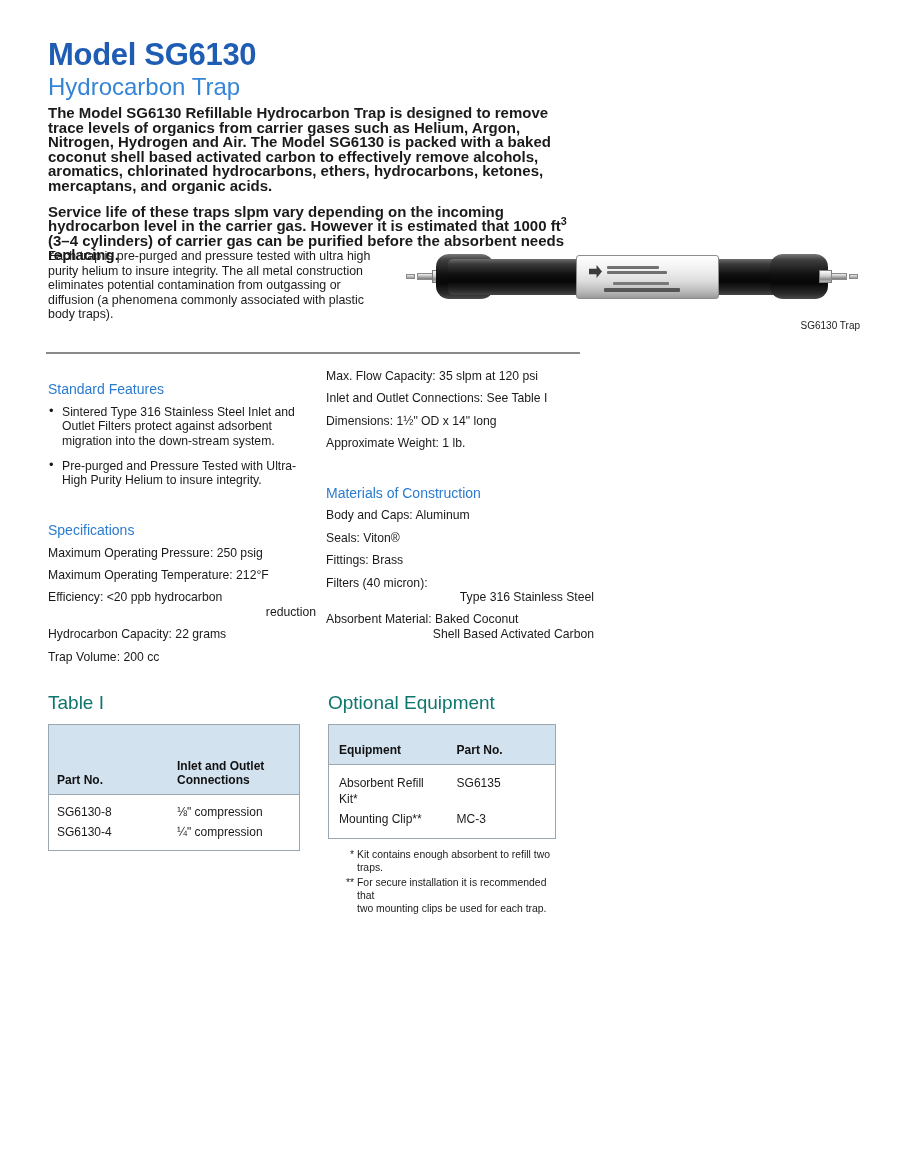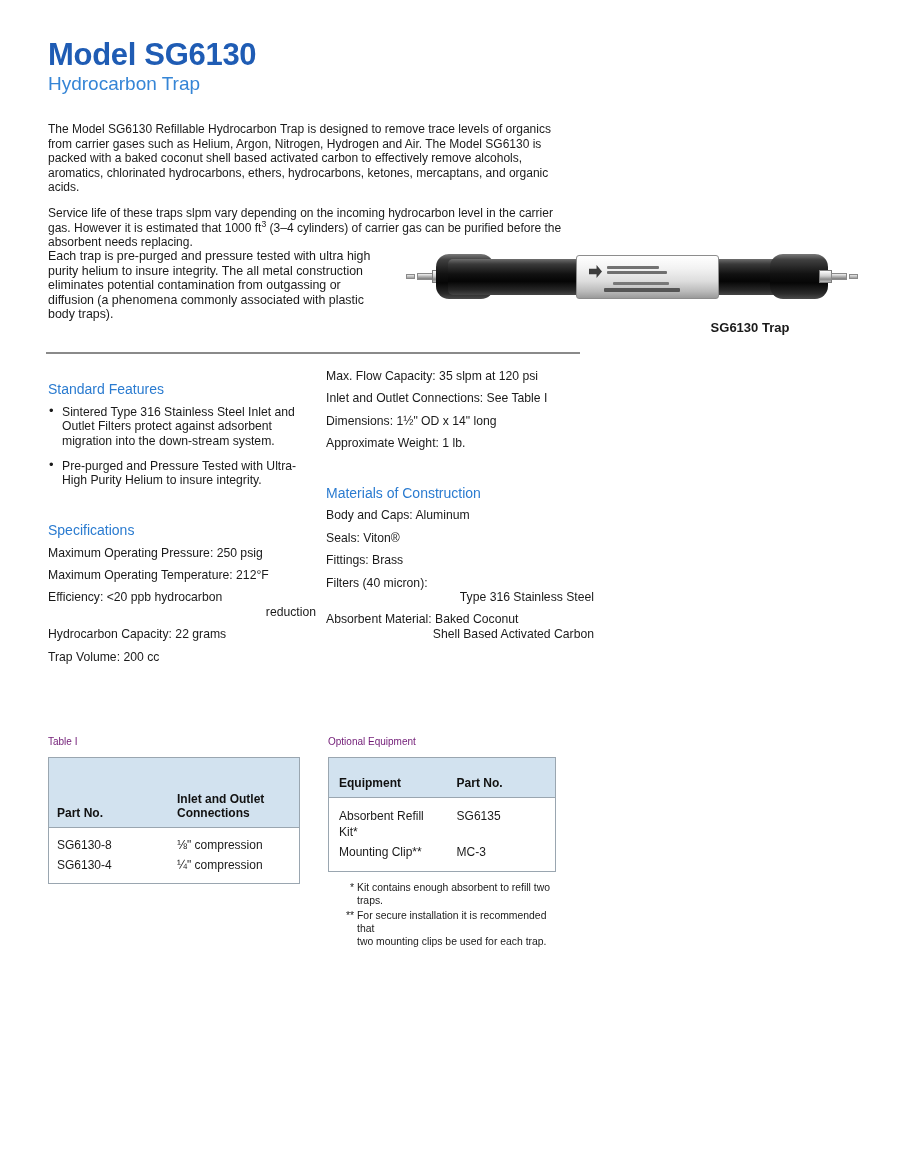--- a/index.html
+++ b/index.html
@@ -29,33 +29,34 @@
     font-size: 31px;
     font-weight: bold;
     color: #1f5cb4;
     letter-spacing: -0.3px;
     line-height: 1.1;
   }
   .doc-subtitle {
     position: absolute;
     left: 48px;
     top: 74px;
-    font-size: 19px;
+    font-size: 24px;
     color: #3585d6;
     line-height: 1.1;
   }
 
   
   .intro {
     position: absolute;
     left: 48px;
-    top: 122px;
+    top: 106px;
     width: 524px;
-    font-size: 12px;
+    font-size: 15px;
     line-height: 14.6px;
+    font-weight: bold;
   }
   .intro p { margin: 0 0 11px 0; }
   .intro p:last-child { margin-bottom: 0; }
 
   .intro-narrow {
     position: absolute;
     left: 48px;
     top: 249px;
     width: 330px;
     font-size: 12.4px;
@@ -178,24 +179,23 @@
   .fitting.right { left: 412px; width: 44px; }
   .fitting.right .nut  { left: 3px; }
   .fitting.right .stem { left: 15px; }
   .fitting.right .tip  { left: 33px; }
 
   .photo-caption {
     position: absolute;
     left: 640px;
     top: 320px;
     width: 220px;
-    text-align: center;
-    font-size: 13px;
+    text-align: right;
+    font-size: 10px;
     color: #1a1a1a;
-    font-weight: bold;
   }
 
   
   .divider {
     position: absolute;
     left: 46px;
     top: 352px;
     width: 534px;
     height: 2px;
     background: #8a8a8a;
@@ -261,25 +261,24 @@
     top: 692px;
     width: 252px;
   }
   .tbl-right {
     position: absolute;
     left: 328px;
     top: 692px;
     width: 228px;
   }
   .tbl-title {
-    font-size: 10px;
-    color: #701a75;
+    font-size: 19px;
+    color: #0f766e;
     margin-bottom: 9px;
     line-height: 1.2;
-    margin-top: 44px;
   }
   table.data {
     border-collapse: collapse;
     width: 100%;
     font-size: 12px;
     border: 1px solid #9aa6b0;
     background: #ffffff;
   }
   table.data thead th {
     background: #d2e2ef;

